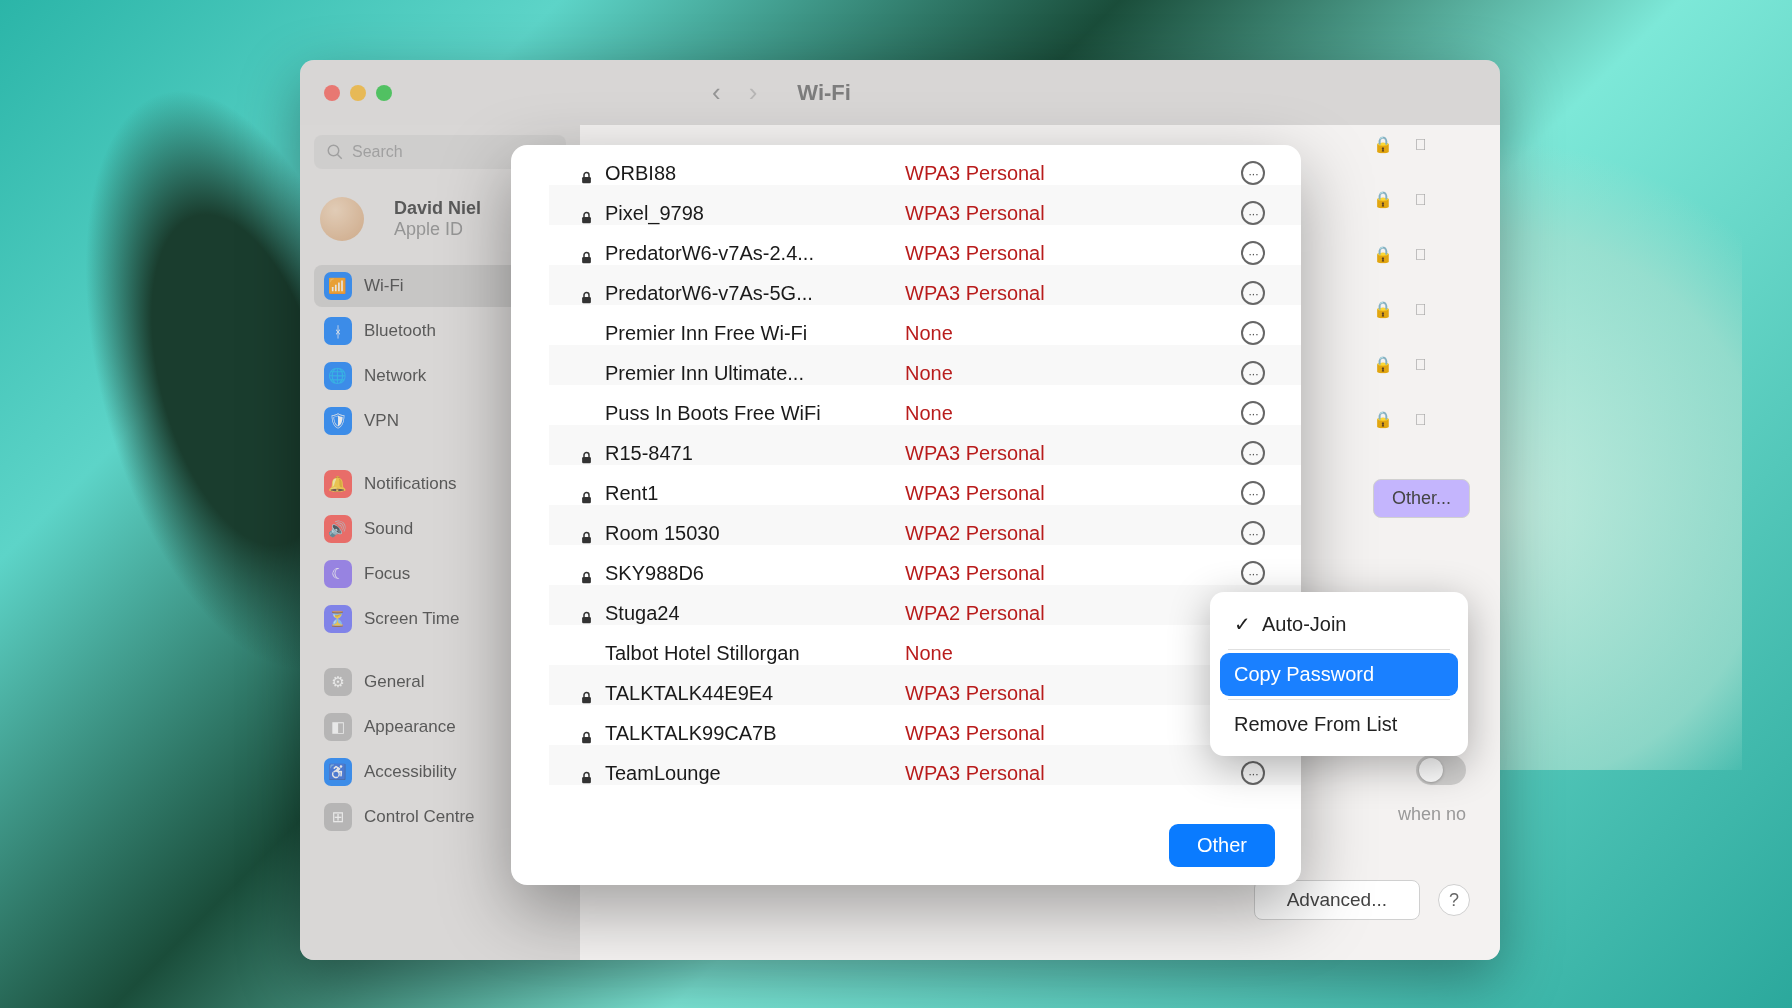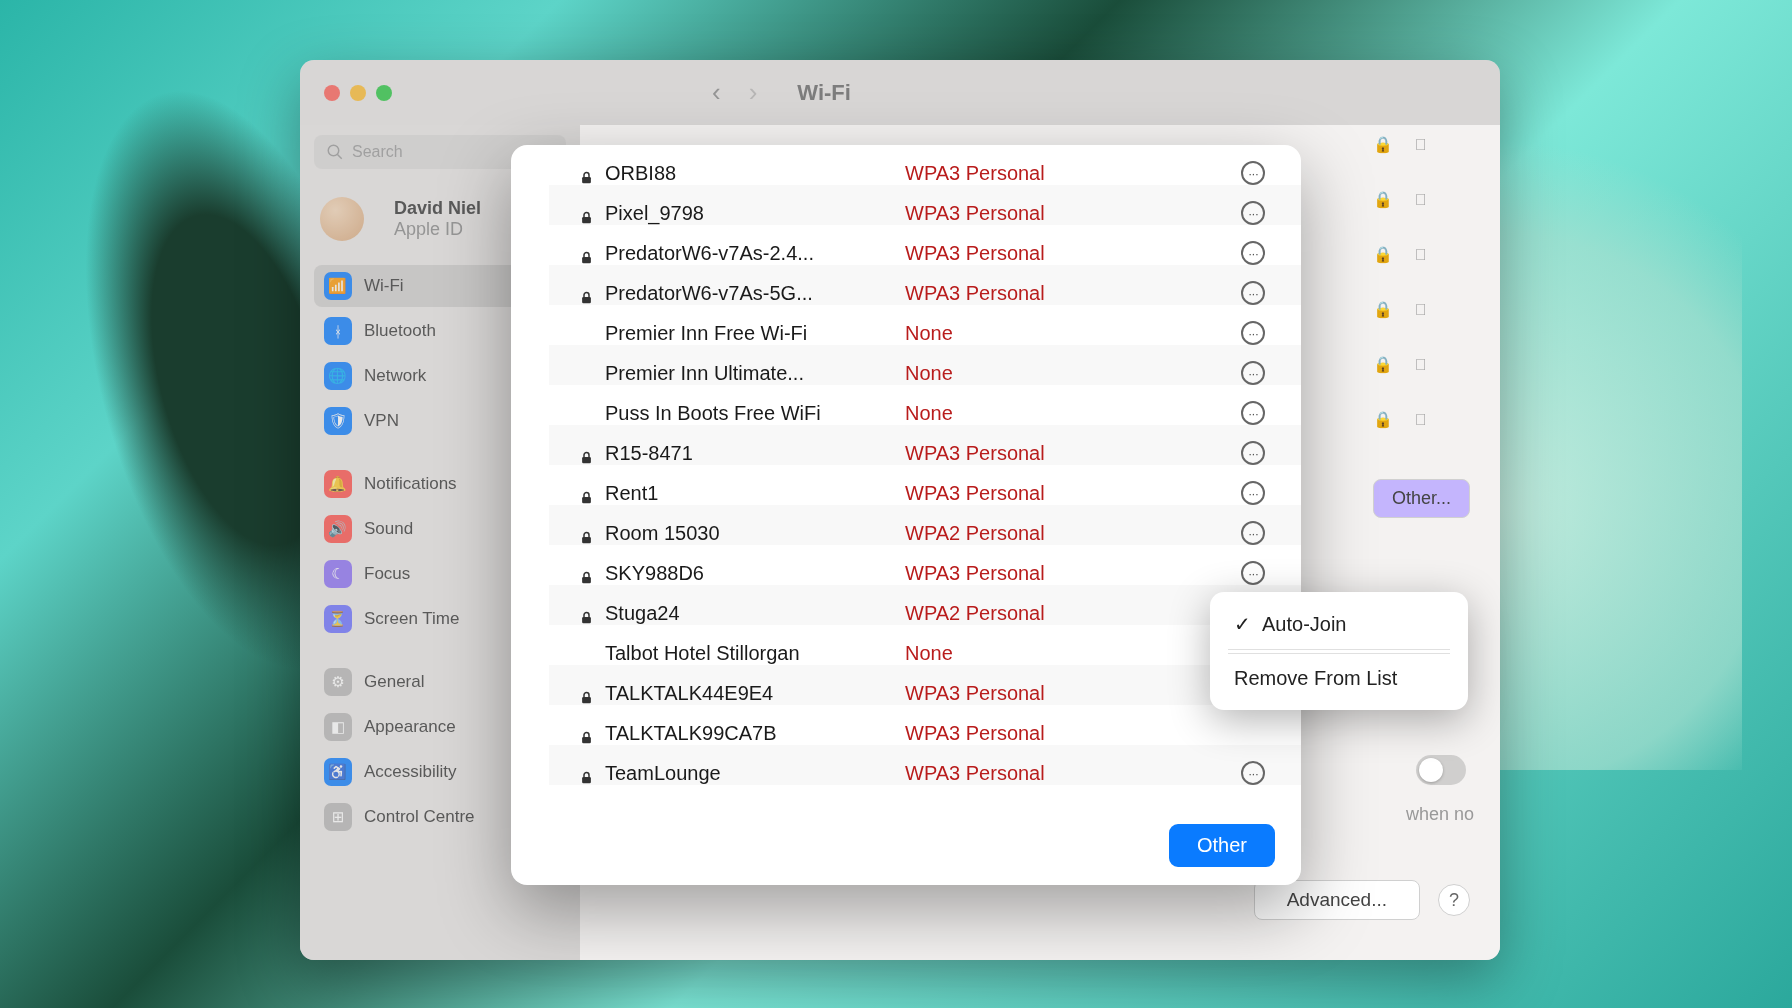--- a/index.html
+++ b/index.html
@@ -44,21 +44,21 @@
     .sb-icon.red { background:#ff4f4a;} .sb-icon.purple { background:#8b6ff5;}
     .sb-icon.indigo { background:#6b6fff;}
     .sb-group-gap { height:18px;}
     .content { flex:1; position:relative; background:#f4f2f1; padding:20px 30px;}
     .right-strip { position:absolute; right:30px; top:10px; display:flex; flex-direction:column; gap:36px;}
     .rstrip-row { display:flex; gap:22px; align-items:center; color:#a0a0a0;}
     .other-btn { margin-top:14px; background:#c4b5fd; border:1px solid #d0d0d0; border-radius:8px;
        padding:8px 18px; font-size:18px; color:#444; width:fit-content;}
     .toggle { position:absolute; right:34px; bottom:175px; width:50px; height:30px; background:#d0cfce; border-radius:16px;}
     .toggle::after{content:''; position:absolute; left:3px; top:3px; width:24px; height:24px; background:#fff; border-radius:50%; box-shadow:0 1px 3px rgba(0,0,0,0.25);}
-    .when-no { position:absolute; right:26px; bottom:135px; font-size:18px; color:#999;}
+    .when-no { position:absolute; right:34px; bottom:135px; font-size:18px; color:#999;}
     .bottom-btns { position:absolute; right:30px; bottom:40px; display:flex; gap:18px; align-items:center;}
     .adv-btn { background:#fff; border:1px solid #d0d0d0; border-radius:8px; padding:8px 32px; font-size:19px; color:#444;}
     .help-btn { width:32px; height:32px; border:1px solid #d0d0d0; border-radius:50%;
        display:flex; align-items:center; justify-content:center; font-size:18px; color:#666; background:#fff;}
     .dim-overlay { position:absolute; inset:0; background:rgba(180,180,178,0.3); pointer-events:none; border-radius:14px;}
 
     .modal {
       position:absolute; left:511px; top:145px; width:790px; height:740px;
       background:#fff; border-radius:16px; box-shadow:0 25px 70px rgba(0,0,0,0.35);
       display:flex; flex-direction:column; overflow:hidden; z-index:10;
@@ -407,17 +407,20 @@
     <button class="done-btn">Other</button>
   </div>
 </div>
 
 <div class="context-menu">
   <div class="ctx-item">
     <span class="ctx-check">✓</span>
     <span>Auto-Join</span>
   </div>
   <div class="ctx-sep"></div>
+  <div class="ctx-item highlight">
+    <span>Copy Password</span>
+  </div>
   <div class="ctx-sep"></div>
   <div class="ctx-item">
     <span>Remove From List</span>
   </div>
 </div>
 
 </body></html>

